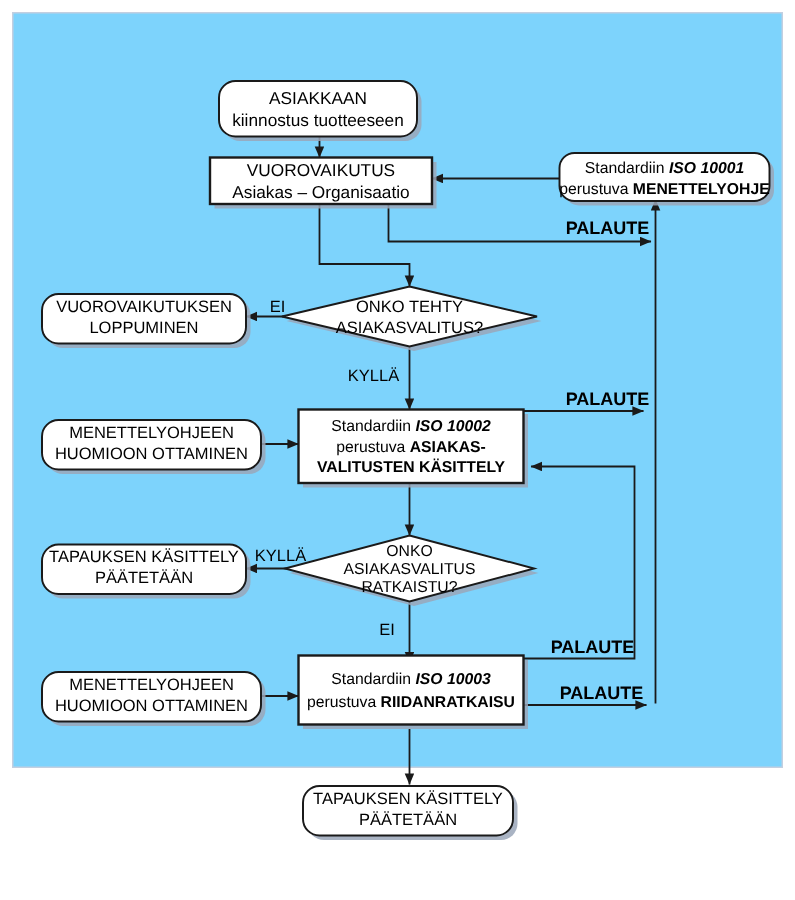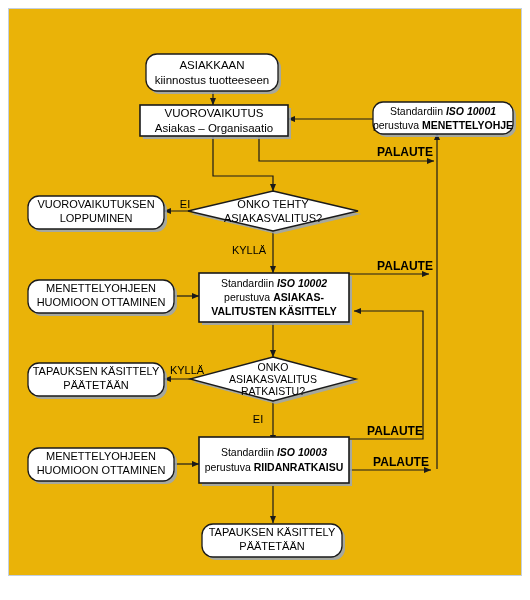--- a/index.html
+++ b/index.html
@@ -10,22 +10,22 @@
     overflow:hidden;
   }
   #stage{
     position:relative;
     width:530px;height:600px;
     background:#ffffff;
   }
   #canvas{
     position:absolute;
     left:8px;top:8px;
-    width:514px;height:568px;
-    background:#eab308;
+    width:514px;height:504px;
+    background:#7dd3fc;
     border:1px solid #c3cfe0;
     box-sizing:border-box;
   }
   svg{display:block;}
   .nodeText{
     font-family:"Liberation Sans", sans-serif;
     fill:#000000;
     text-anchor:middle;
     dominant-baseline:middle;
   }

